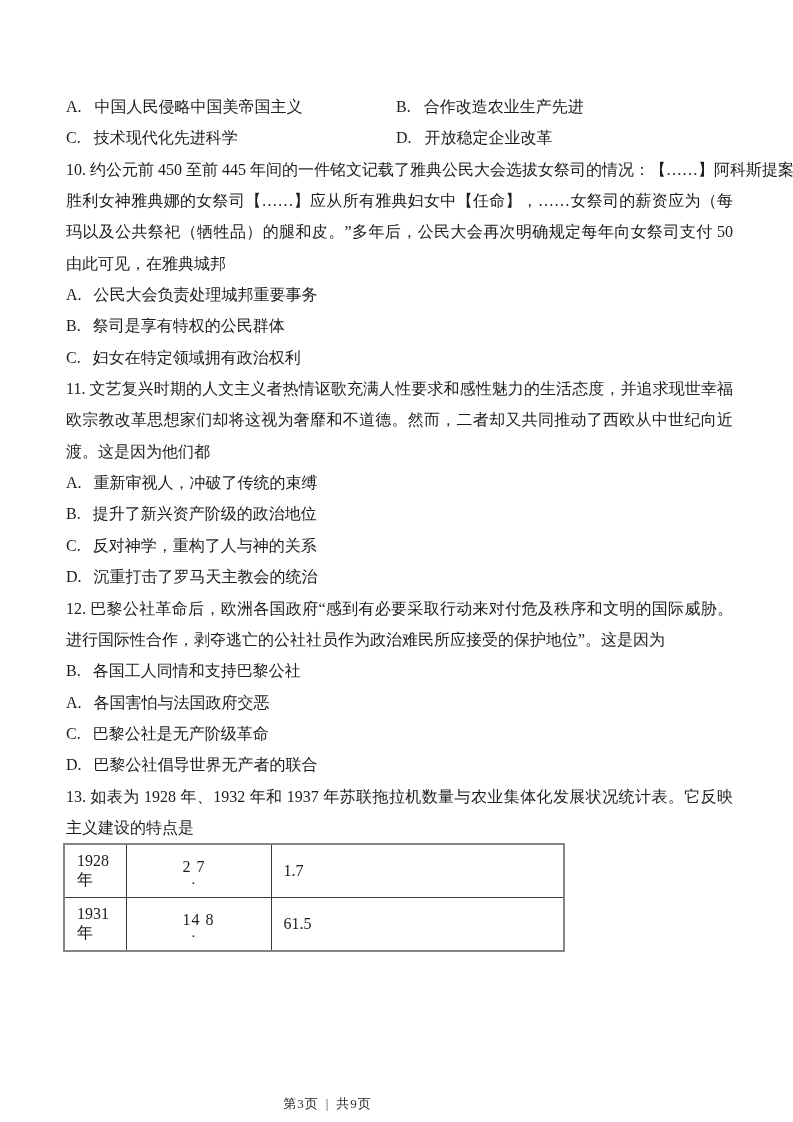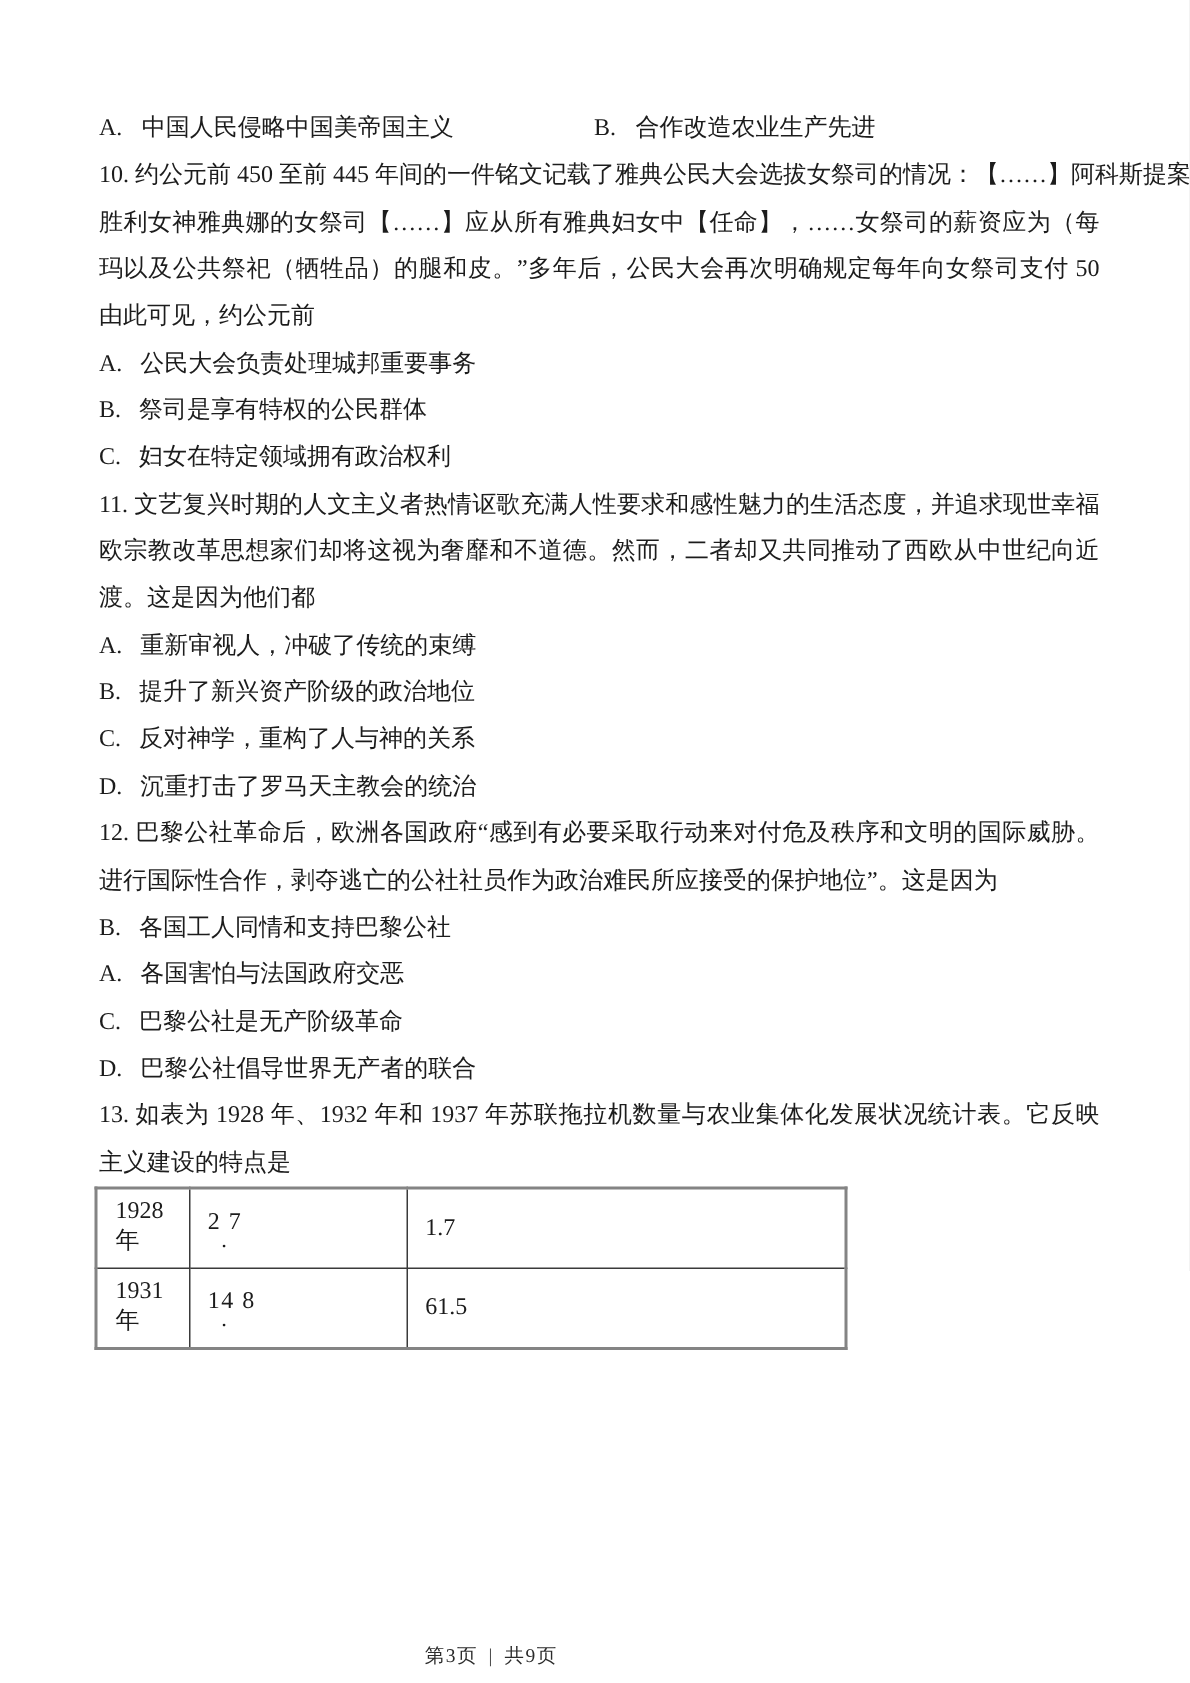--- a/index.html
+++ b/index.html
@@ -2,65 +2,69 @@
 <html><head>
 <meta charset="utf-8">
 <style>
   html,body{margin:0;padding:0;background:#e9e9e9;}
   .page{
     width:793px;height:1122px;position:relative;background:#ffffff;
     font-family:"Liberation Serif","DejaVu Serif",serif;
     color:#1c1c1c;overflow:hidden;margin:0 auto;
   }
   .content{
-    position:absolute;left:66px;top:0;width:667px;padding-top:70px;
+    position:absolute;left:66px;top:0;width:667px;padding-top:91px;
     font-size:16px;
   }
   .line{height:31.35px;line-height:31.35px;white-space:nowrap;overflow:visible;}
   .just{text-align:justify;text-align-last:justify;white-space:normal;height:31.35px;line-height:31.35px;overflow:hidden;}
   .optrow{display:grid;grid-template-columns:330px 1fr;}
   .lab{margin-right:13px;}
   .opt-line .lab{margin-right:12px;}
   
   .tbl-wrap{margin-left:-3px;margin-top:0;}
   table.stats{
     border-collapse:collapse;table-layout:fixed;width:500px;
     border:2px solid #848484;
   }
   table.stats td{
     border:1px solid #3a3a3a;padding:0 0 0 12px;vertical-align:middle;
     font-size:16px;
   }
   table.stats tr.hdr td{height:42px;border-bottom:1.5px solid #2f2f2f;}
   table.stats tr.datarow td{height:52px;}
   col.c1{width:62px;}col.c2{width:145px;}col.c3{width:293px;}
-  .numstack{display:block;}
+  .numstack{display:block;margin-left:44px;}
   .numline{display:block;line-height:17px;letter-spacing:1px;}
   .numdot{display:block;line-height:9px;padding-left:9px;font-size:15px;}
   .footer{
     position:absolute;top:1095px;left:0;width:655px;text-align:center;
     font-size:13px;color:#2b2b2b;letter-spacing:1px;
   }
   .footer .sep{margin:0 7px;color:#444;}
 </style>
 </head>
 <body>
 
 <div class="page">
   <div class="content">
 
     <div class="line optrow">
       <div><span class="lab">A.</span><span>中国人民侵略中国美帝国主义</span></div>
       <div><span class="lab">B.</span><span>合作改造农业生产先进</span></div>
     </div>
+    <div class="line optrow">
+      <div><span class="lab">C.</span><span>技术现代化先进科学</span></div>
+      <div><span class="lab">D.</span><span>开放稳定企业改革</span></div>
+    </div>
 
     <div class="line">10. 约公元前 450 至前 445 年间的一件铭文记载了雅典公民大会选拔女祭司的情况：【……】阿科斯提案：</div>
     <div class="just">胜利女神雅典娜的女祭司【……】应从所有雅典妇女中【任命】，……女祭司的薪资应为（每年）50 德拉克</div>
     <div class="just">玛以及公共祭祀（牺牲品）的腿和皮。”多年后，公民大会再次明确规定每年向女祭司支付 50 德拉克玛。</div>
-    <div class="line">由此可见，约公元前</div>
+    <div class="line">由此可见，在雅典城邦</div>
     <div class="line opt-line"><span class="lab">A.</span><span>公民大会负责处理城邦重要事务</span></div>
     <div class="line opt-line"><span class="lab">B.</span><span>祭司是享有特权的公民群体</span></div>
     <div class="line opt-line"><span class="lab">C.</span><span>妇女在特定领域拥有政治权利</span></div>
 
     <div class="just">11. 文艺复兴时期的人文主义者热情讴歌充满人性要求和感性魅力的生活态度，并追求现世幸福和享乐，西</div>
     <div class="just">欧宗教改革思想家们却将这视为奢靡和不道德。然而，二者却又共同推动了西欧从中世纪向近代社会的过</div>
     <div class="line">渡。这是因为他们都</div>
     <div class="line opt-line"><span class="lab">A.</span><span>重新审视人，冲破了传统的束缚</span></div>
     <div class="line opt-line"><span class="lab">B.</span><span>提升了新兴资产阶级的政治地位</span></div>
     <div class="line opt-line"><span class="lab">C.</span><span>反对神学，重构了人与神的关系</span></div>

